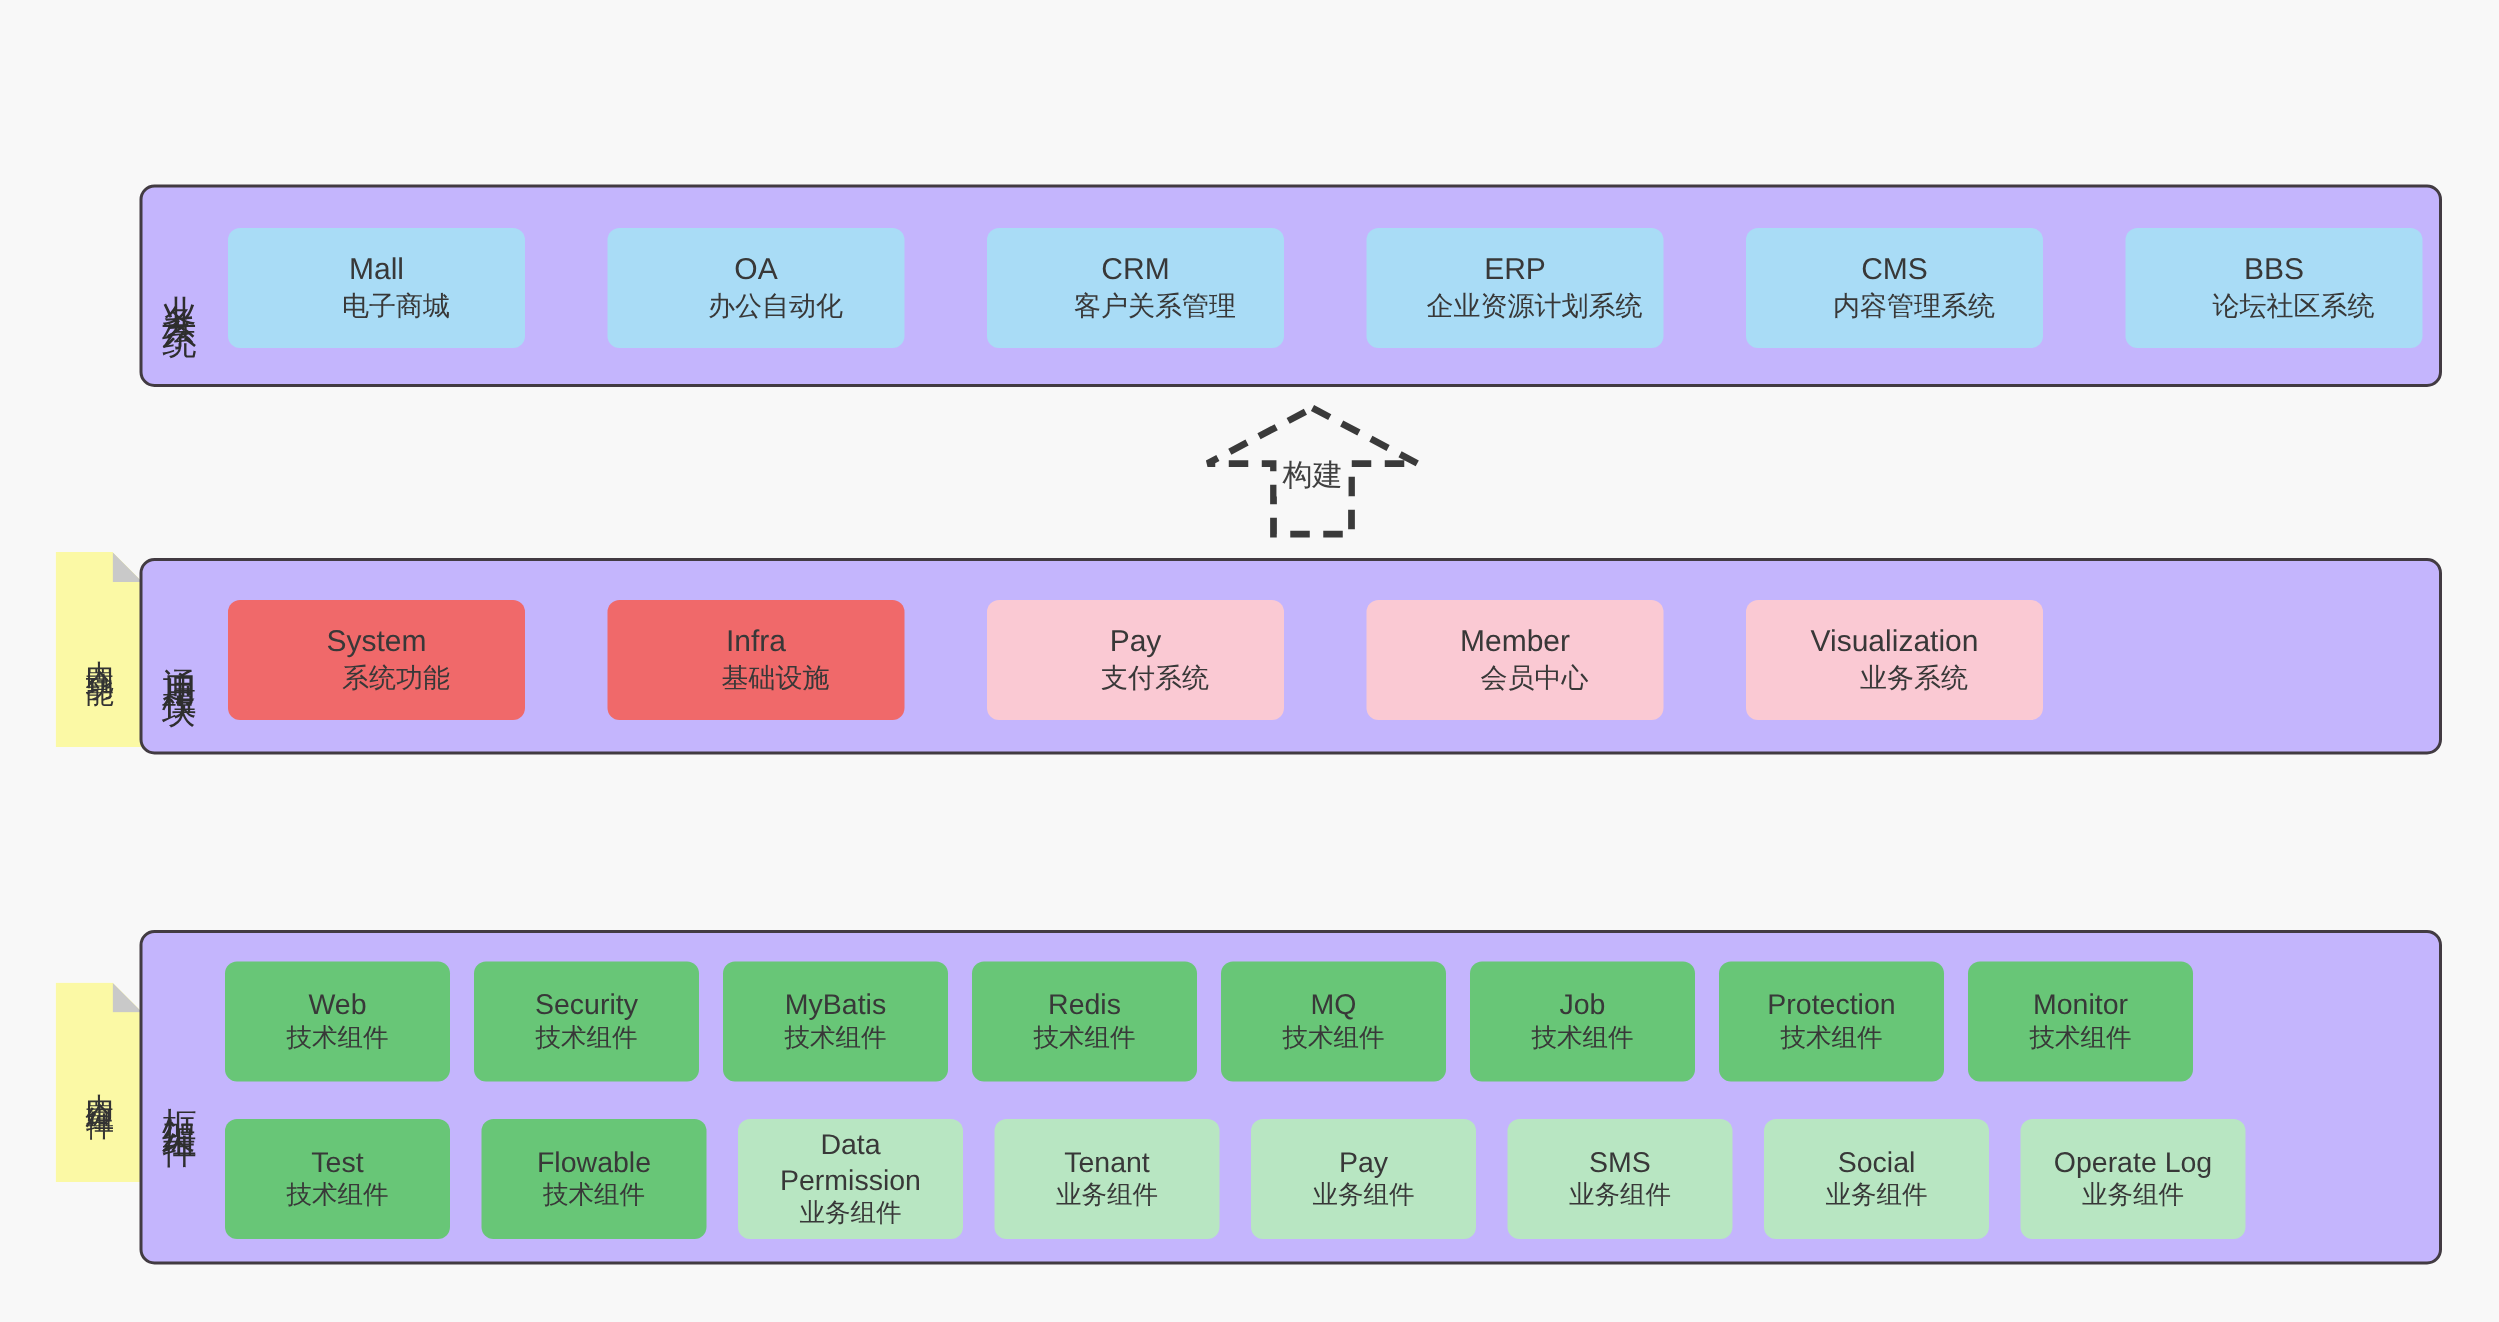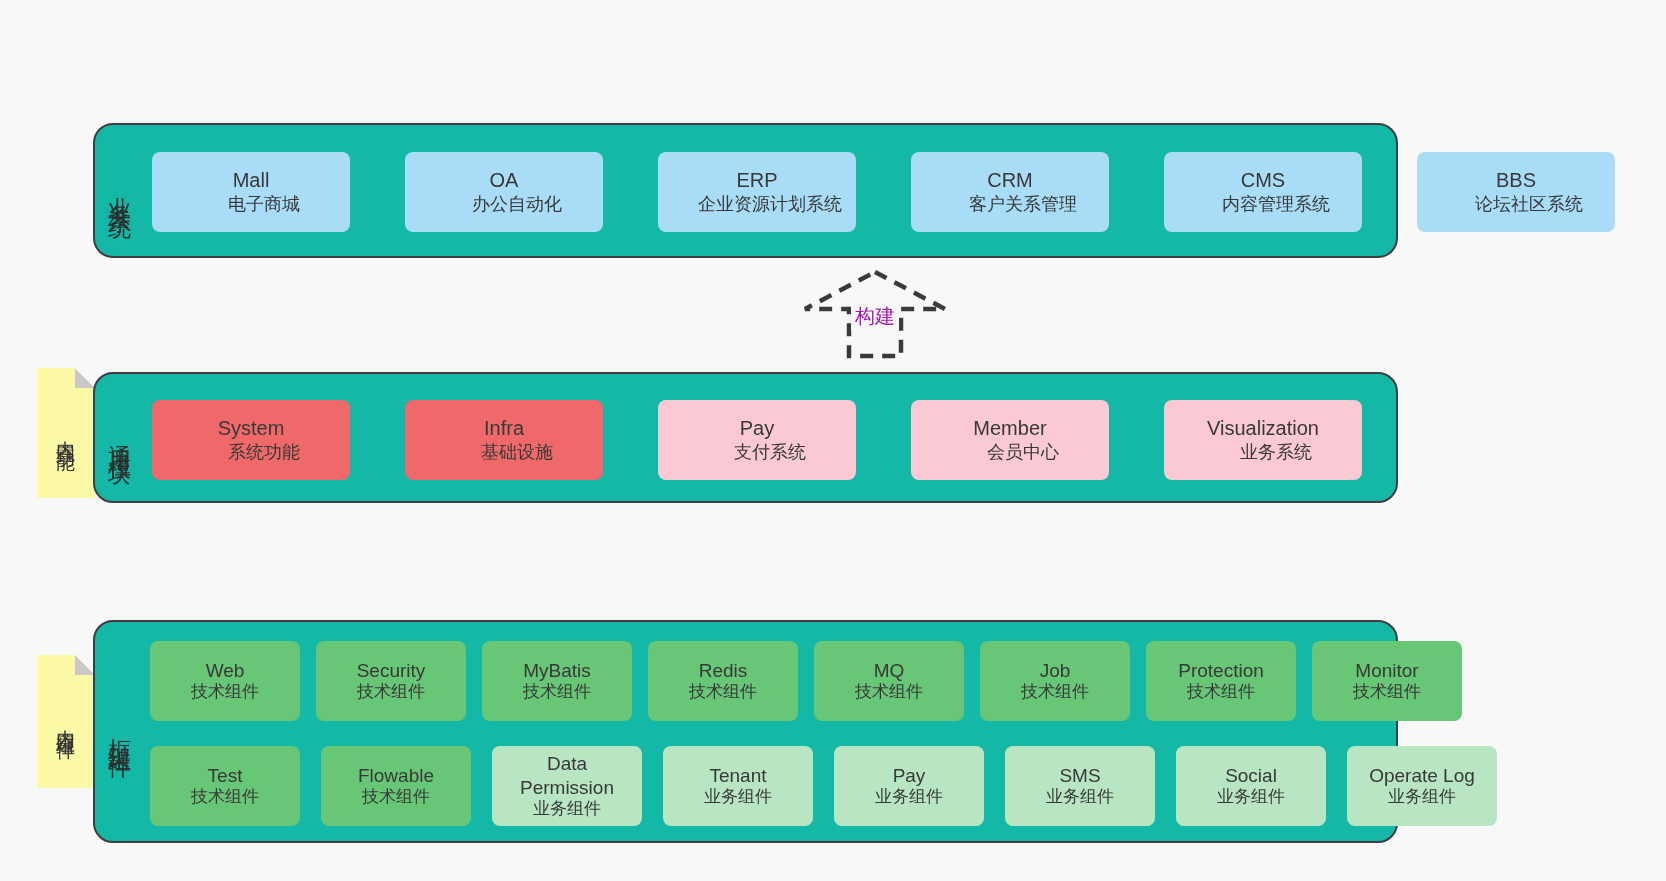--- a/index.html
+++ b/index.html
@@ -1,22 +1,22 @@
 <!DOCTYPE html>
 <html><head>
 <meta charset="utf-8">
 <style>
   * { margin:0; padding:0; box-sizing:border-box; }
   html,body { background:#f8f8f8; }
   body { font-family:"Liberation Sans", sans-serif; color:#383838; }
   .canvas { position:relative; width:1666px; height:881px; background:#f8f8f8; overflow:hidden; }
 
   
-  .band { position:absolute; left:93px; width:1305px; background:#14b8a6;
-          border:2px solid #423b42; border-radius:20px; z-index:2; }
+  .band { position:absolute; left:93px; width:1535px; background:#c4b5fd;
+          border:2px solid #423b42; border-radius:10px; z-index:2; }
   .band-business   { top:123px; height:135px; }
   .band-modules    { top:372px; height:131px; }
   .band-components { top:620px; height:223px; }
 
   .band-label { position:absolute; left:13px; top:50%; transform:translateY(-50%);
                 writing-mode:vertical-lr; text-orientation:upright;
                 font-size:23px; letter-spacing:6px; color:#2e2e2e; line-height:1; }
 
   
   .box-row { position:absolute; display:flex; }
@@ -55,21 +55,21 @@
   .note-label { position:absolute; left:50%; top:50%; transform:translate(-50%,-50%);
                 writing-mode:vertical-lr; text-orientation:upright;
                 font-size:19px; letter-spacing:4px; color:#333; line-height:1; }
 
   
   .arrow { position:absolute; width:150px; height:92px; z-index:3; }
   .arrow-build     { left:800px; top:268px; }
   .arrow-implement { left:817px; top:514px; }
   .arrow svg { display:block; }
   .arrow-label { position:absolute; left:50%; top:34px; transform:translateX(-50%);
-                 background:#f8f8f8; padding:1px 4px; font-size:20px; color:#a21caf;
+                 background:#f8f8f8; padding:1px 4px; font-size:20px; color:#404040;
                  white-space:nowrap; }
 </style>
 </head>
 <body>
 
 <div class="canvas">
 
   <div class="note note-1">
     <div class="fold"></div>
     <div class="note-label">内置功能</div>
@@ -84,26 +84,26 @@
     <div class="box-row">
       <div class="box c-blue">
         <div class="name">Mall</div>
         <div class="sub">电子商城</div>
       </div>
       <div class="box c-blue">
         <div class="name">OA</div>
         <div class="sub">办公自动化</div>
       </div>
       <div class="box c-blue">
+        <div class="name">CRM</div>
+        <div class="sub">客户关系管理</div>
+      </div>
+      <div class="box c-blue">
         <div class="name">ERP</div>
         <div class="sub">企业资源计划系统</div>
-      </div>
-      <div class="box c-blue">
-        <div class="name">CRM</div>
-        <div class="sub">客户关系管理</div>
       </div>
       <div class="box c-blue">
         <div class="name">CMS</div>
         <div class="sub">内容管理系统</div>
       </div>
       <div class="box c-blue">
         <div class="name">BBS</div>
         <div class="sub">论坛社区系统</div>
       </div>
     </div>

